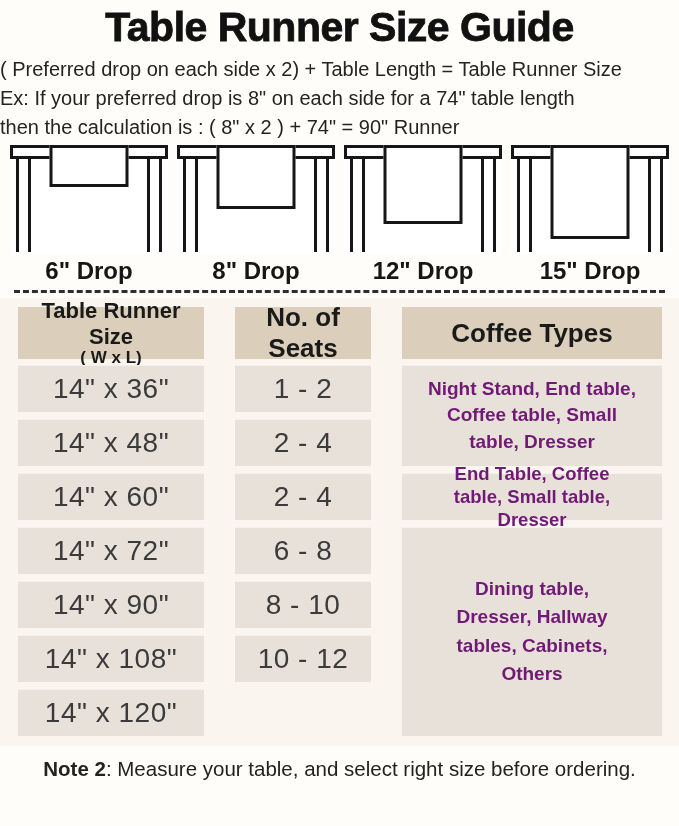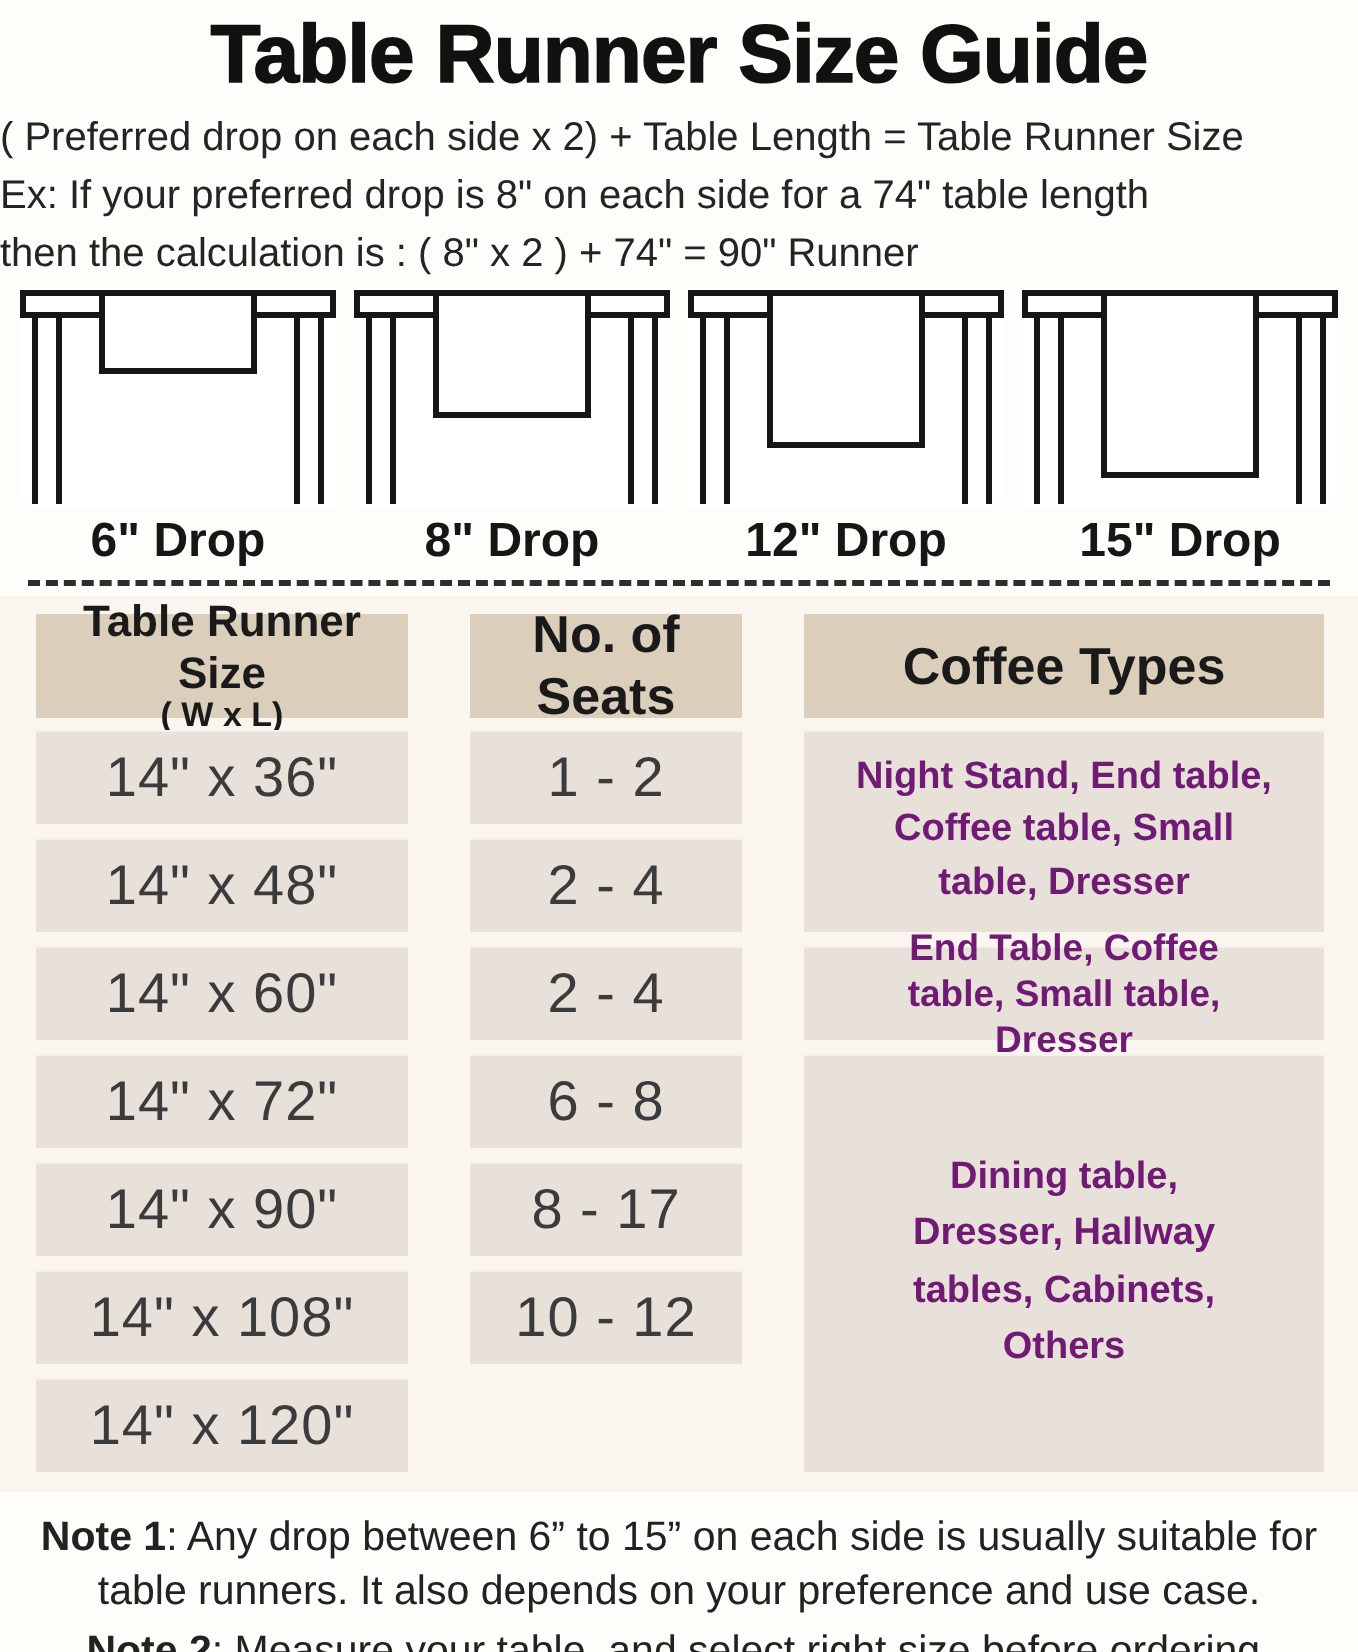--- a/index.html
+++ b/index.html
@@ -121,31 +121,30 @@
       <div class="cell">14" x 108"</div>
       <div class="cell">14" x 120"</div>
     </div>
 
     <div class="col col2">
       <div class="hcell">No. of Seats</div>
       <div class="cell">1 - 2</div>
       <div class="cell">2 - 4</div>
       <div class="cell">2 - 4</div>
       <div class="cell">6 - 8</div>
-      <div class="cell">8 - 17</div>
+      <div class="cell">8 - 10</div>
       <div class="cell">10 - 12</div>
     </div>
 
     <div class="col col3">
       <div class="hcell">Coffee Types</div>
       <div class="cell types tA">Night Stand, End table, Coffee table, Small table, Dresser</div>
       <div class="cell types tB">End Table, Coffee table, Small table, Dresser</div>
       <div class="cell types tC">Dining table, Dresser, Hallway tables, Cabinets, Others</div>
     </div>
 
   </div>
 
   <div class="notes">
-    <p><b>Note 1</b><span>: Any drop between 6” to 15” on each side is usually suitable for</span><br><span>table runners. It also depends on your preference and use case.</span></p>
     <p><b>Note 2</b><span>: Measure your table, and select right size before ordering.</span></p>
   </div>
 
 </div>
 
 </body></html>

